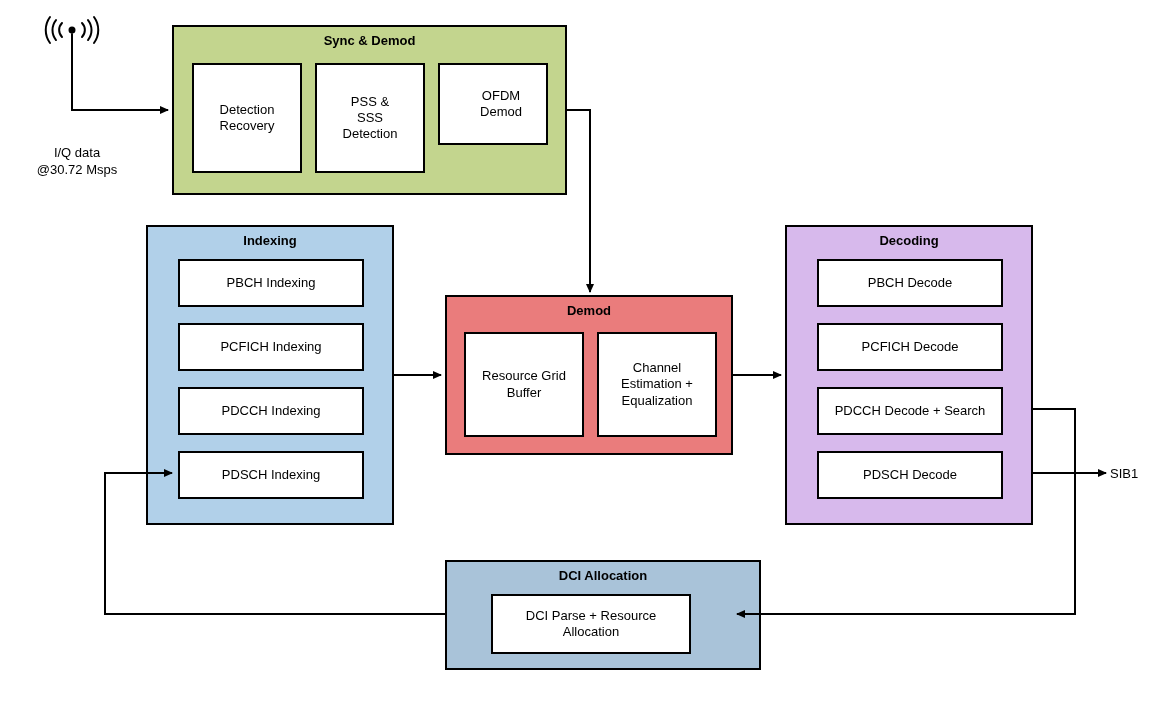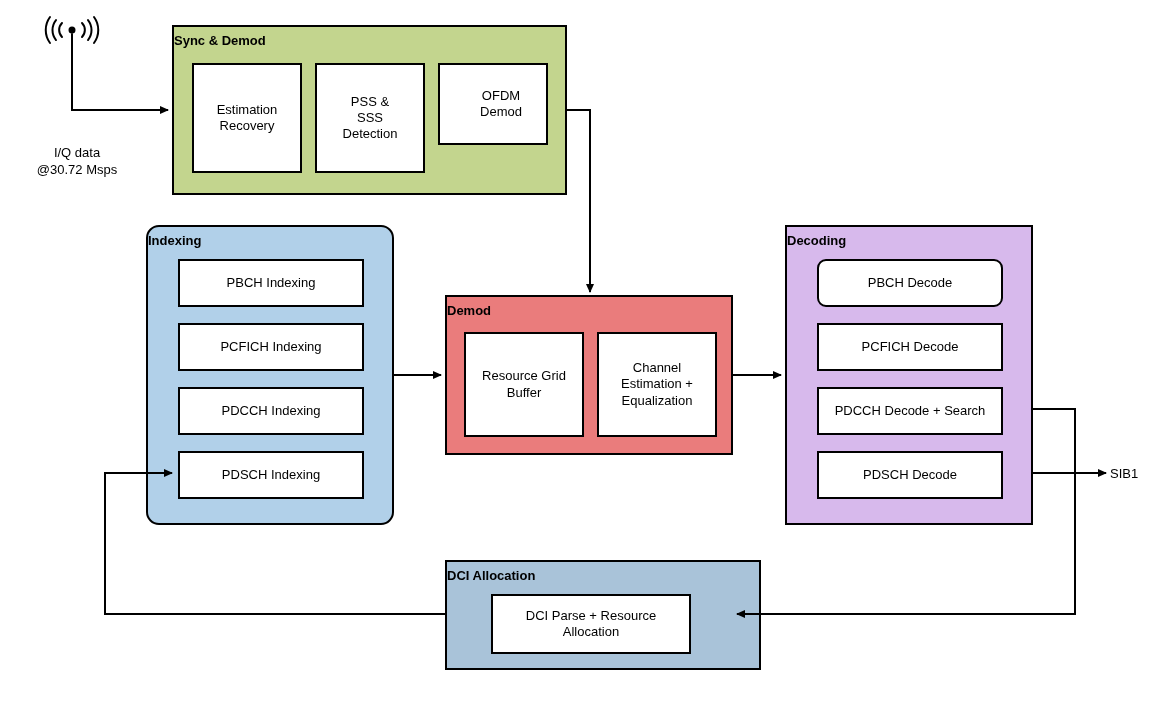--- a/index.html
+++ b/index.html
@@ -18,20 +18,21 @@
     }
     .group {
       position: absolute;
       border: 2px solid #000;
     }
     .group-title {
       position: absolute;
       top: 6px;
       left: 0;
       right: 0;
+      text-align: center;
       font-weight: bold;
       font-size: 13px;
     }
     .inner-box {
       position: absolute;
       background: #fff;
       border: 2px solid #000;
       display: flex;
       align-items: center;
       justify-content: center;
@@ -74,44 +75,44 @@
 
       <line x1="30" y1="19" x2="30" y2="58"></line>
     </g>
   </svg>
 
   <div class="label" style="left:22px; top:145px; width:110px; white-space:pre-line;">I/Q data
 @30.72 Msps</div>
 
   <div class="group" style="left:172px; top:25px; width:395px; height:170px; background:#c3d58e;">
     <div class="group-title">Sync &amp; Demod</div>
-    <div class="inner-box" style="left:18px; top:36px; width:110px; height:110px;">Estimation Recovery</div>
+    <div class="inner-box" style="left:18px; top:36px; width:110px; height:110px;">Detection Recovery</div>
     <div class="inner-box" style="left:141px; top:36px; width:110px; height:110px; white-space:pre-line;">PSS &amp;
 SSS
 Detection</div>
     <div class="inner-box" style="left:264px; top:36px; width:110px; height:82px;padding-left:20px;">OFDM Demod</div>
   </div>
 
-  <div class="group" style="left:146px; top:225px; width:248px; height:300px; background:#b1d0e9;border-radius:13px;">
+  <div class="group" style="left:146px; top:225px; width:248px; height:300px; background:#b1d0e9;">
     <div class="group-title">Indexing</div>
     <div class="inner-box" style="left:30px; top:32px; width:186px; height:48px;">PBCH Indexing</div>
     <div class="inner-box" style="left:30px; top:96px; width:186px; height:48px;">PCFICH Indexing</div>
     <div class="inner-box" style="left:30px; top:160px; width:186px; height:48px;text-align:right;">PDCCH Indexing</div>
     <div class="inner-box" style="left:30px; top:224px; width:186px; height:48px;">PDSCH Indexing</div>
   </div>
 
   <div class="group" style="left:445px; top:295px; width:288px; height:160px; background:#ea7c7c;">
     <div class="group-title">Demod</div>
     <div class="inner-box" style="left:17px; top:35px; width:120px; height:105px;text-align:center;">Resource Grid Buffer</div>
     <div class="inner-box" style="left:150px; top:35px; width:120px; height:105px;">Channel Estimation + Equalization</div>
   </div>
 
   <div class="group" style="left:785px; top:225px; width:248px; height:300px; background:#d7b9ec;">
     <div class="group-title">Decoding</div>
-    <div class="inner-box" style="left:30px; top:32px; width:186px; height:48px;border-radius:9px;">PBCH Decode</div>
+    <div class="inner-box" style="left:30px; top:32px; width:186px; height:48px;">PBCH Decode</div>
     <div class="inner-box" style="left:30px; top:96px; width:186px; height:48px;text-align:center;">PCFICH Decode</div>
     <div class="inner-box" style="left:30px; top:160px; width:186px; height:48px;">PDCCH Decode + Search</div>
     <div class="inner-box" style="left:30px; top:224px; width:186px; height:48px;">PDSCH Decode</div>
   </div>
 
   <div class="group" style="left:445px; top:560px; width:316px; height:110px; background:#a9c3d9;">
     <div class="group-title">DCI Allocation</div>
     <div class="inner-box" style="left:44px; top:32px; width:200px; height:60px;">DCI Parse + Resource Allocation</div>
   </div>
 

